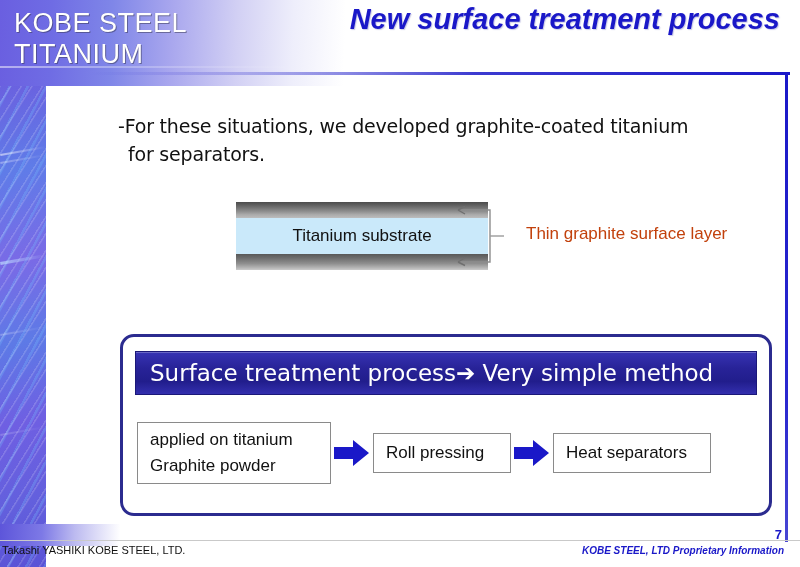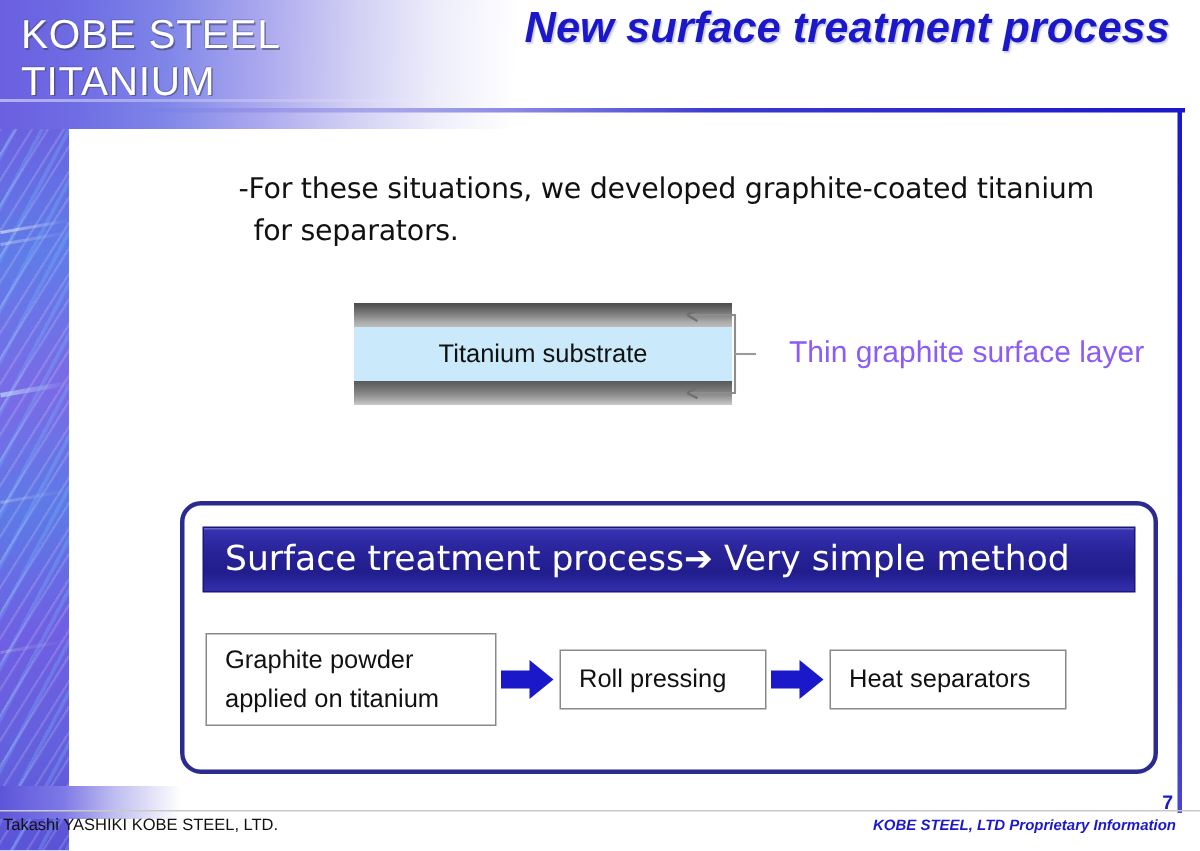--- a/index.html
+++ b/index.html
@@ -68,21 +68,20 @@
     background:linear-gradient(180deg,#1a18c8 0%,#2a28cf 70%,rgba(26,24,200,.8) 100%);
   }
 
   
   .bodytext{
     position:absolute;left:118px;top:112px;width:630px;
     color:#111111;
     font-family:"DejaVu Sans",sans-serif;
     font-size:19px;line-height:28px;
     letter-spacing:-0.2px;
-    margin-left:41px;
   }
   .bodytext .b2{display:block;padding-left:10px;}
 
   
   .diagram{position:absolute;left:196px;top:202px;width:560px;height:82px;}
   .stack{position:absolute;left:0;top:0;width:252px;padding-left:40px;}
   .bar{
     height:16px;width:252px;
     background:linear-gradient(180deg,#4b4b4b 0%,#5e5e5e 18%,#8d8d8d 58%,#a9a9a9 78%,#bdbdbd 100%);
   }
@@ -91,21 +90,21 @@
   }
   .substrate{
     width:252px;height:36px;
     background:#cae9fa;
     display:flex;align-items:center;justify-content:center;
     color:#111;font-family:"Liberation Sans",sans-serif;font-size:17px;
   }
   .bracket{position:absolute;left:252px;top:0;width:60px;height:68px;}
   .arrowlbl{
     position:absolute;left:330px;top:22px;
-    color:#8b5cf6;font-family:"Liberation Sans",sans-serif;font-size:20px;white-space:nowrap;
+    color:#c2410c;font-family:"Liberation Sans",sans-serif;font-size:17px;white-space:nowrap;
   }
 
   
   .procbox{
     position:absolute;left:120px;top:334px;width:646px;height:176px;
     border:3px solid #2b2b8f;border-radius:14px;background:#ffffff;text-align:right;
   }
   .banner{
     position:absolute;left:12px;top:14px;width:620px;height:42px;
     background:linear-gradient(180deg,#3733b4 0%,#282398 38%,#211d8c 70%,#332fae 100%);
@@ -208,22 +207,22 @@
 
     <div class="banner">
       <span class="btxt">
         <span>Surface treatment process</span><span class="barrow">➔</span> <span>Very simple method</span>
       </span>
     </div>
 
     <div class="flow">
 
       <div class="fbox b1">
+        <span>applied on titanium</span>
         <span>Graphite powder</span>
-        <span>applied on titanium</span>
       </div>
 
       <div class="barrowicon">
         <svg width="40" height="30" viewBox="0 0 40 30">
           <path d="M2,9 L21,9 L21,2 L37,15 L21,28 L21,21 L2,21 Z" fill="#1a18c8"></path>
         </svg>
       </div>
 
       <div class="fbox b2">
         <span>Roll pressing</span>

